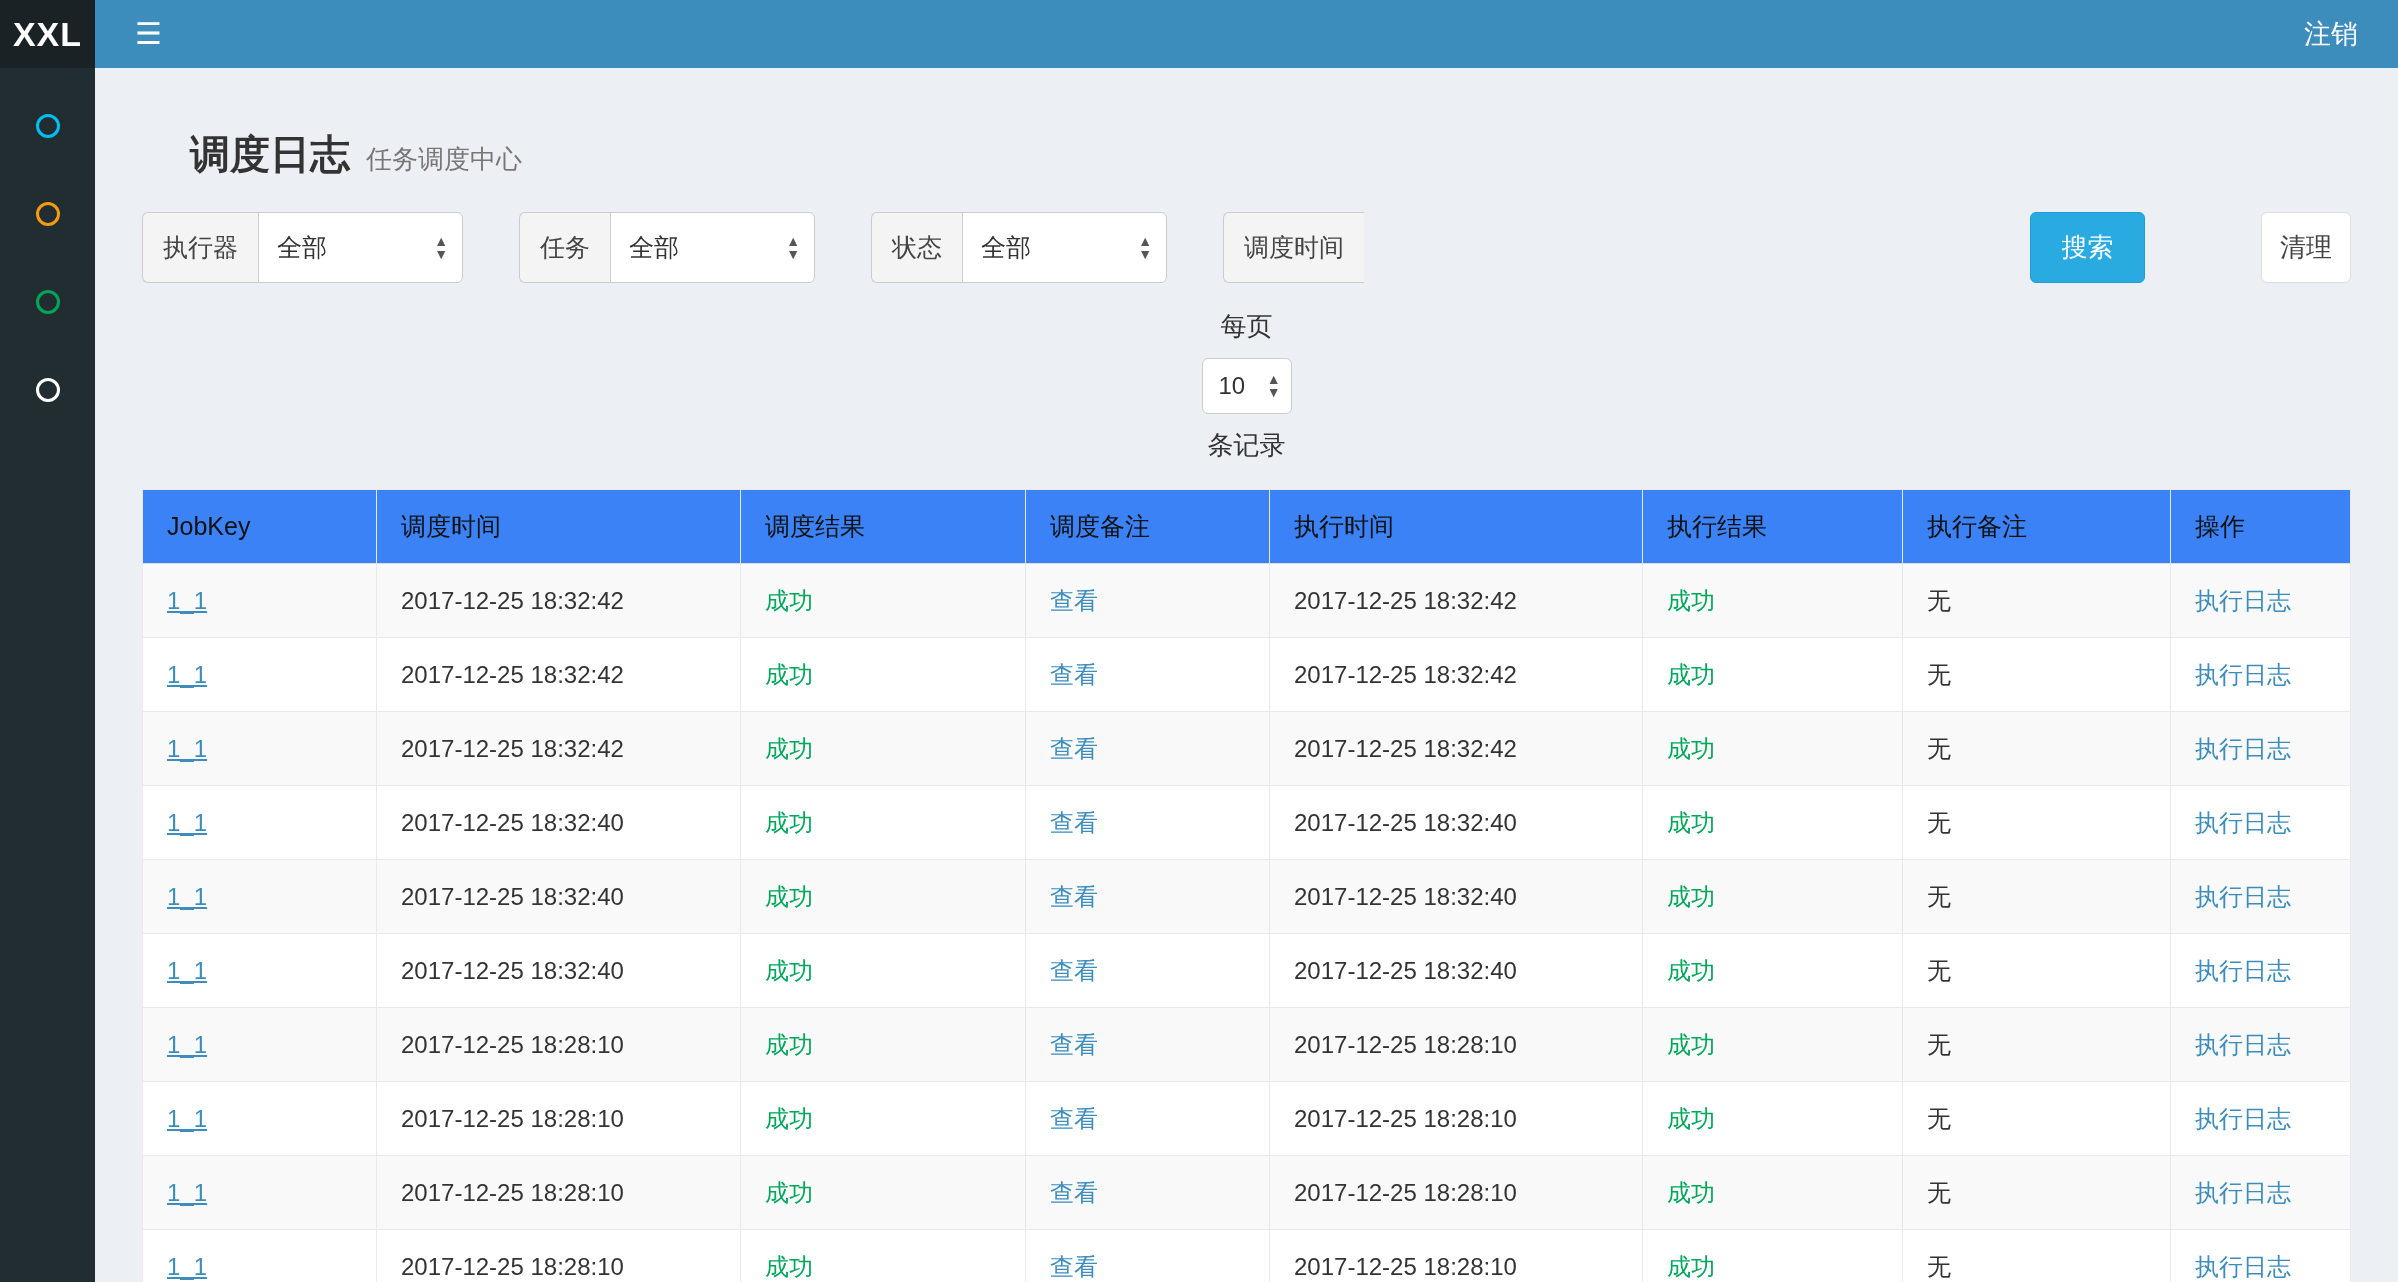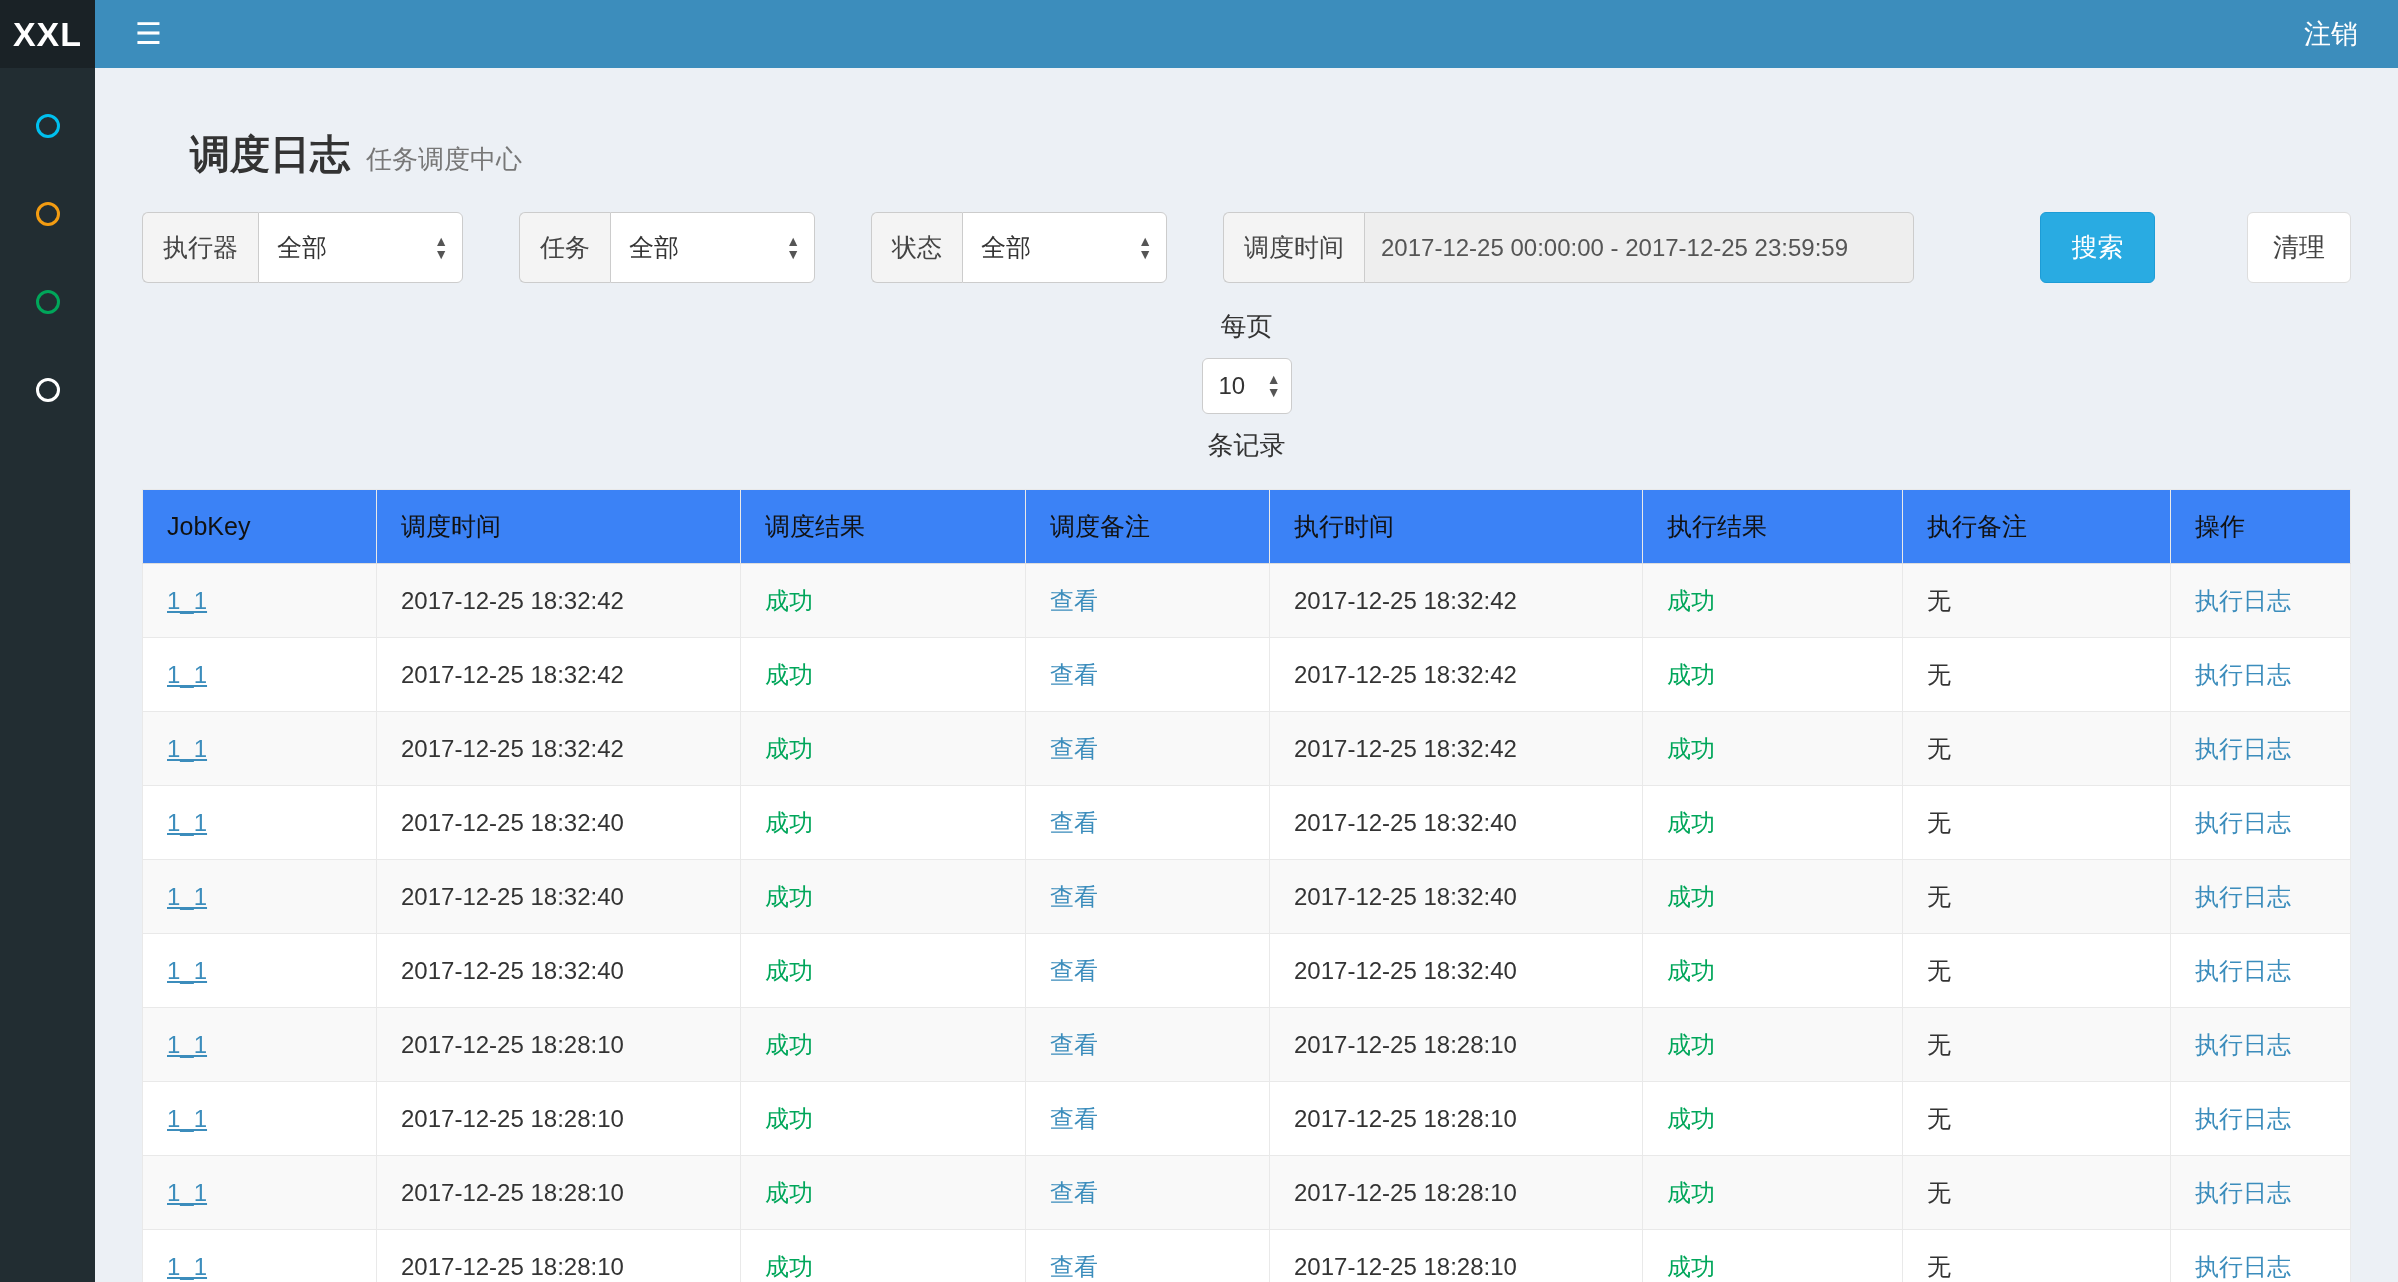--- a/index.html
+++ b/index.html
@@ -29,21 +29,21 @@
   .filters { display:flex; align-items:center; margin-top:30px; }
   .input-group { display:flex; height:71px; margin-right:56px; flex:none; }
   .ig-addon { display:flex; align-items:center; padding:0 20px; background:#f4f4f4; border:1px solid #ccc; border-right:0; border-radius:6px 0 0 6px; font-size:25px; white-space:nowrap; color:#444; }
   .ig-select { display:flex; align-items:center; justify-content:space-between; background:#fff; border:1px solid #ccc; border-radius:0 6px 6px 0; padding:0 14px 0 18px; width:205px; font-size:25px; cursor:pointer; }
   .spinner { display:flex; flex-direction:column; align-items:center; color:#555; margin-left:10px; }
   .spinner span { font-size:14px; line-height:13px; }
   .ig-input { width:550px; background:#eee; border:1px solid #ccc; border-radius:0 6px 6px 0; display:flex; align-items:center; padding:0 16px; font-size:24px; color:#555; white-space:nowrap; overflow:hidden; cursor:text; }
   .filters-spacer { flex:1; }
   .btn { height:71px; border-radius:6px; font-size:26px; cursor:pointer; font-family:inherit; flex:none; }
   .btn-search { width:115px; background:#29abe2; border:1px solid #1d9cd6; color:#fff; }
-  .btn-clear { width:104px; background:#fff; border:1px solid #ddd; color:#444; margin-left:92px;text-align:center; }
+  .btn-clear { width:90px; background:#fff; border:1px solid #ddd; color:#444; margin-left:116px;text-align:center; }
 
   
   .length-row { display:flex; align-items:center; margin-top:26px; font-size:26px; gap:14px;flex-direction:column; }
   .length-select { height:56px; width:90px; display:flex; align-items:center; justify-content:space-between; background:#fff; border:1px solid #ccc; border-radius:6px; padding:0 10px 0 16px; font-size:24px; cursor:pointer; }
 
   
   .table-wrap { margin-top:26px; }
   table.log-table { width:100%; border-collapse:collapse; background:#fff; border:1px solid #ddd; table-layout:fixed; }
   .log-table th, .log-table td { border:1px solid #e9e9e9; height:74px; padding:0 24px; text-align:left; font-size:24px; vertical-align:middle; overflow:hidden; white-space:nowrap; }
   .log-table thead th { font-weight:normal; color:#111; border-bottom:1px solid #ddd; background:#3b82f6; font-size:25px; }
@@ -127,21 +127,20 @@
           <div class="ig-select">
             <span>全部</span>
             <span class="spinner">
                 <span>▲</span>
                 <span>▼</span>
               </span>
           </div>
         </div>
         <div class="input-group" style="margin-right:0">
           <span class="ig-addon">调度时间</span>
-          <div class="ig-input">2017-12-25 00:00:00 - 2017-12-25 23:59:59</div>
         </div>
         <div class="filters-spacer"></div>
         <button class="btn btn-search">搜索</button>
         <button class="btn btn-clear">清理</button>
       </div>
 
       <div class="length-row">
         <span>每页</span>
         <div class="length-select">
           <span>10</span>

